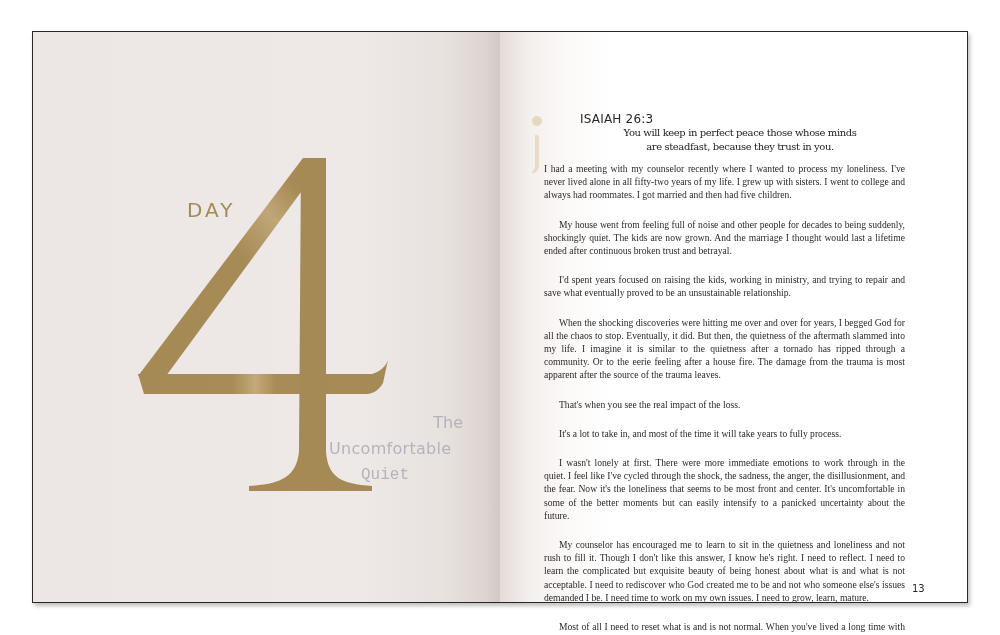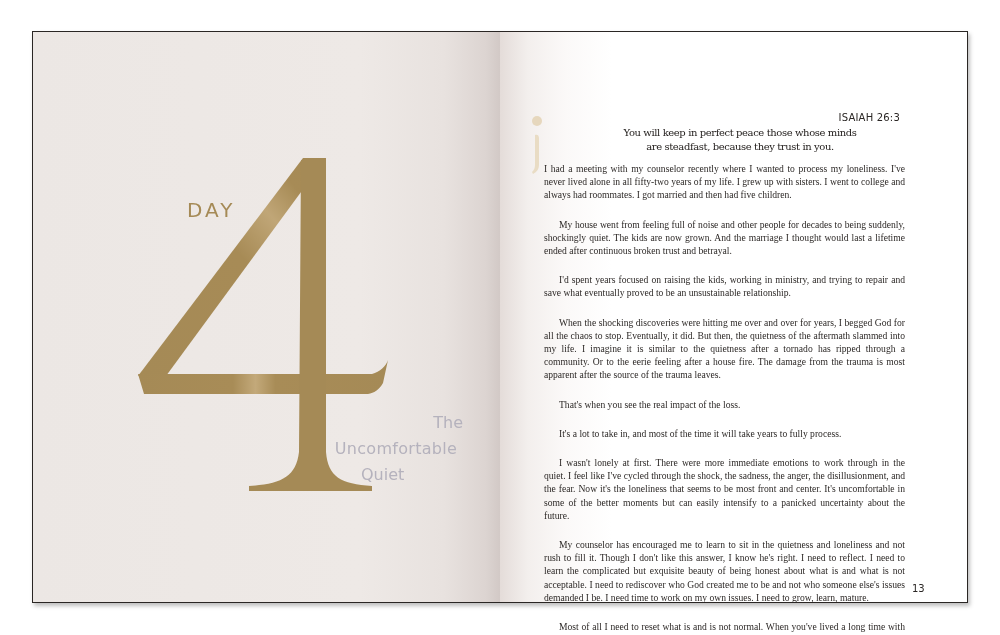--- a/index.html
+++ b/index.html
@@ -70,45 +70,45 @@
       left: 290px;
       top: 378px;
       width: 140px;
       text-align: center;
       font-family: "DejaVu Sans", sans-serif;
       color: #b5b2bd;
       font-size: 16px;
       line-height: 26px;
     }
     .title-line-1 { display: block; text-align: right; padding-left: 6px; }
-    .title-line-2 { display: block; text-align: center; padding-left: 6px; letter-spacing: 0.3px; }
-    .title-line-3 { display: block; text-align: left; padding-left: 38px; }
+    .title-line-2 { display: block; text-align: left; padding-left: 6px; letter-spacing: 0.3px; }
+    .title-line-3 { display: block; text-align: left; padding-left: 38px; font-family: Liberation Mono, monospace; }
 
     
     .verse {
       position: absolute;
       left: 80px;
       top: 50px;
       width: 320px;
       text-align: center;
       font-family: "DejaVu Serif", serif;
       font-size: 10px;
       line-height: 14px;
       color: #1f1b19;
       letter-spacing: -0.4px;
       margin-top: 44px;
     }
     .verse-ref {
       position: absolute;
       left: 80px;
       top: 80px;
       width: 320px;
-      text-align: right;
-      font-family: "DejaVu Sans", sans-serif;
-      font-size: 10px;
+      text-align: left;
+      font-family: "DejaVu Sans", sans-serif;
+      font-size: 12px;
       color: #2a2624;
       letter-spacing: 0.2px;
     }
     .section-heading {
       position: absolute;
       left: 80px;
       top: 116px;
       width: 320px;
       text-align: center;
       font-family: "DejaVu Sans", sans-serif;

